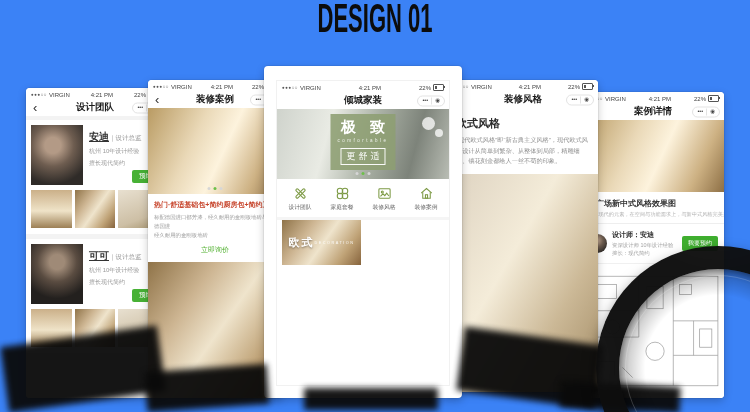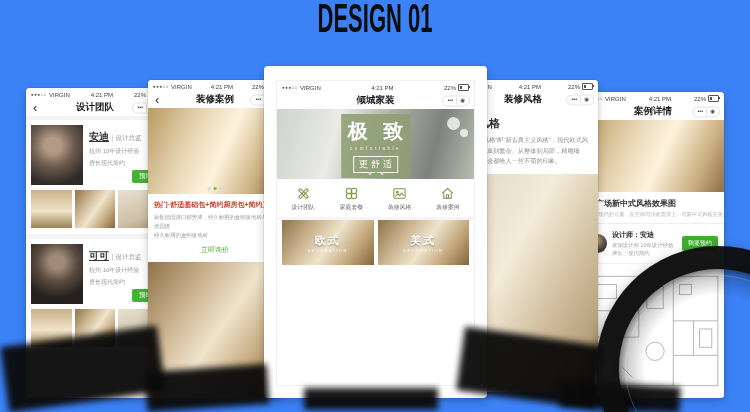--- a/index.html
+++ b/index.html
@@ -6,21 +6,21 @@
   .stage{position:relative;width:750px;height:412px;background:#3b82f6;overflow:hidden;
          font-family:"Liberation Sans","DejaVu Sans",sans-serif;}
   .main-title{position:absolute;top:-4px;left:0;right:0;text-align:center;
     font-size:40px;font-weight:800;color:#0c0c0c;transform:scaleX(.55);letter-spacing:0px;}
 
   
   .phone{position:absolute;background:#fff;border-radius:4px;overflow:hidden;
          box-shadow:0 3px 9px rgba(0,0,0,.22),0 0 0 1px rgba(0,0,0,.05);}
   #phone-team  {left:26px;top:88px;width:138px;height:310px;z-index:3;}
   #phone-cases {left:148px;top:80px;width:134px;height:318px;z-index:5;}
-  #phone-home  {left:264px;top:66px;width:223px;height:332px;z-index:7;}
+  #phone-home  {left:264px;top:66px;width:198px;height:332px;z-index:7;}
   #phone-style {left:448px;top:80px;width:150px;height:312px;z-index:5;}
   #phone-detail{left:582px;top:92px;width:142px;height:306px;z-index:3;}
   .screen{position:absolute;inset:0;display:flex;flex-direction:column;overflow:hidden;background:#fff;}
   #phone-home .screen{left:12px;right:12px;top:14px;bottom:12px;border:1px solid #f1f1f1;}
 
   
   .status{display:flex;align-items:center;justify-content:space-between;
           font-size:6px;color:#444;padding:3px 5px 1px;flex:none;}
   .stleft,.stright{display:flex;align-items:center;gap:2px;}
   .sig{font-size:4.5px;letter-spacing:.5px;color:#555;}
@@ -72,34 +72,34 @@
   .pkg-cta{text-align:center;color:#54b233;font-size:7px;margin:5px 0 4px;}
   .case-img{flex:1;}
 
   
   .hero{height:70px;position:relative;flex:none;}
   .hero::before,.hero::after{content:"";position:absolute;border-radius:50%;background:rgba(255,255,255,.75);}
   .hero::before{width:13px;height:13px;right:14px;top:8px;}
   .hero::after{width:8px;height:8px;right:6px;top:20px;}
   .hero-box{position:absolute;left:50%;top:5px;transform:translateX(-50%);
             background:rgba(141,158,114,.88);padding:4px 7px 5px;text-align:center;}
-  .hero-cn{font-size:20px;font-weight:bold;color:#fff;letter-spacing:5px;margin-right:-5px;white-space:nowrap;}
+  .hero-cn{font-size:15px;font-weight:bold;color:#fff;letter-spacing:5px;margin-right:-5px;white-space:nowrap;}
   .hero-en{font-size:4.5px;color:rgba(255,255,255,.85);letter-spacing:2.5px;margin:1px 0 2px;white-space:nowrap;}
   .hero-sub{display:inline-block;border:1px solid rgba(255,255,255,.95);color:#fff;font-size:9px;
             letter-spacing:3px;padding:1px 2px 1px 5px;white-space:nowrap;}
   .qnav{display:flex;justify-content:space-around;padding:7px 2px 5px;border-bottom:3px solid #f5f5f5;flex:none;}
   .qitem{display:flex;flex-direction:column;align-items:center;gap:2px;}
   .qitem svg{width:15px;height:15px;}
   .qlabel{font-size:5.8px;color:#666;}
   .sec{display:flex;align-items:center;padding:6px 5px 4px;flex:none;}
   .sec-bar{width:2.5px;height:8px;background:#62a839;margin-right:3px;}
   .sec-title{font-size:8px;font-weight:bold;color:#333;flex:1;}
   .sec-more{font-size:6px;color:#aaa;}
   .grid{display:grid;grid-template-columns:1fr 1fr;gap:4px;padding:0 5px 5px;flex:none;}
-  .gcard{height:45px;display:flex;flex-direction:column;align-items:center;justify-content:center;color:#fff;}
+  .gcard{height:45px;display:flex;flex-direction:row;align-items:center;justify-content:center;color:#fff;}
   .glabel{font-size:11px;font-weight:bold;letter-spacing:2px;text-shadow:0 1px 2px rgba(0,0,0,.4);}
   .gsub{font-size:3.8px;letter-spacing:1.5px;opacity:.9;margin-top:1px;}
 
   
   .sty-head{font-size:11px;font-weight:bold;color:#2b2b2b;padding:8px 8px 4px;flex:none;}
   .sty-para{font-size:6.2px;color:#8e8e8e;line-height:1.7;padding:0 8px;flex:none;}
   .sty-img{flex:1;margin-top:7px;}
 
   
   .det-img{height:72px;flex:none;}
@@ -300,24 +300,20 @@
               <rect x="10.3" y="14" width="3.4" height="5.5"></rect>
             </svg>
           <span class="qlabel">装修案例</span>
         </div>
       </div>
       <div class="grid">
         <div class="gcard ph-room-c">
           <span class="glabel">欧式</span>
           <span class="gsub">DECORATION</span>
         </div>
-        <div class="gcard ph-room-c">
-          <span class="glabel">美式</span>
-          <span class="gsub">DECORATION</span>
-        </div>
       </div>
     </div>
   </div>
 
   <div class="phone" id="phone-style">
     <div class="screen">
       <div class="status">
         <span class="stleft">
             <span class="sig">●●●○○</span>
             <span>VIRGIN</span>

